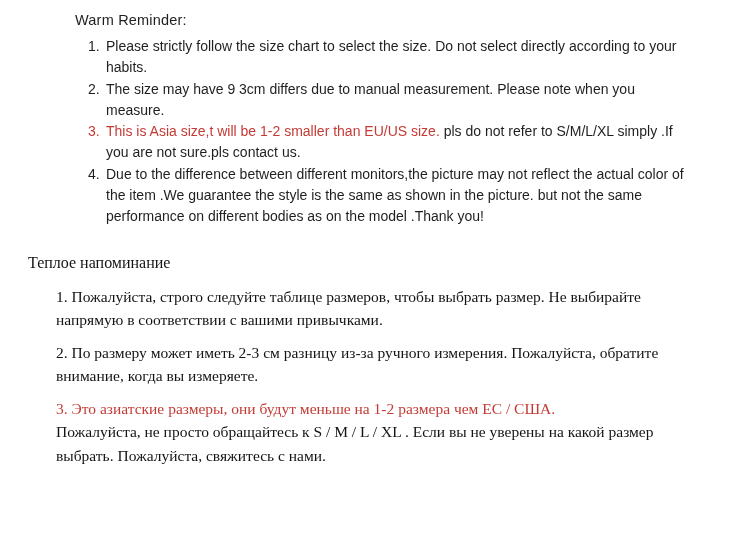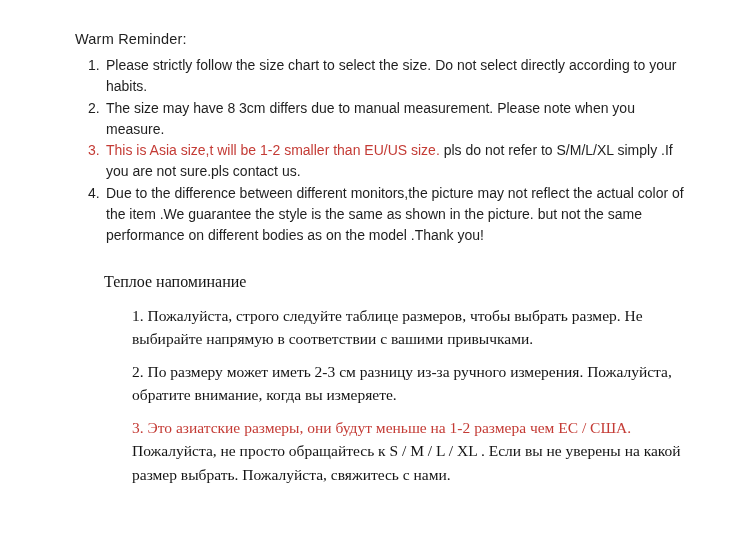--- a/index.html
+++ b/index.html
@@ -8,35 +8,35 @@
     width: 750px;
     height: 556px;
     overflow: hidden;
     color: #1f1f1f;
     font-family: "Liberation Sans", sans-serif;
   }
   .page { width: 100%; height: 100%; background: #fff; }
 
   
   .en-section {
-    padding: 28px 58px 0 75px;
+    padding: 9px 58px 0 75px;
     font-family: "Liberation Sans", sans-serif;
     font-size: 14px;
     line-height: 1.52;
     color: #1f1f1f;
   }
   .en-title { font-size: 14.5px; font-weight: 400; margin-bottom: 5px; letter-spacing: 0.2px; }
   .en-item { display: flex; padding-left: 13px; }
   .en-item .num { flex: 0 0 18px; }
   .en-item .txt { flex: 1; }
   .red { color: var(--red, #c43b35); }
 
   
   .ru-section {
-    padding: 24px 45px 0 104px;
+    padding: 24px 45px 0 28px;
     font-family: "Liberation Serif", serif;
     font-size: 15.5px;
     line-height: 1.52;
     color: #141414;
   }
   .ru-title { font-size: 16px; font-weight: 400; margin-bottom: 9px; }
   .ru-para { margin: 0 0 9px 28px; }
   .ru-para .red-line { display: block; }
 </style>
 </head>
@@ -47,21 +47,21 @@
   <section class="en-section">
     <div class="en-title">Warm Reminder:</div>
 
     <div class="en-item">
       <span class="num">1.</span>
       <span class="txt">Please strictly follow the size chart to select the size. Do not select directly according to your habits.</span>
     </div>
 
     <div class="en-item">
       <span class="num">2.</span>
-      <span class="txt">The size may have 8 3cm differs due to manual measurement. Please note when you measure.</span>
+      <span class="txt">The size may have 9 3cm differs due to manual measurement. Please note when you measure.</span>
     </div>
 
     <div class="en-item">
       <span class="num red">3.</span>
       <span class="txt"><span class="red">This is Asia size,t will be 1-2 smaller than EU/US size.</span><span> pls do not refer to S/M/L/XL simply .If you are not sure.pls contact us.</span></span>
     </div>
 
     <div class="en-item">
       <span class="num">4.</span>
       <span class="txt">Due to the difference between different monitors,the picture may not reflect the actual color of the item .We guarantee the style is the same as shown in the picture. but not the same performance on different bodies as on the model .Thank you!</span>

